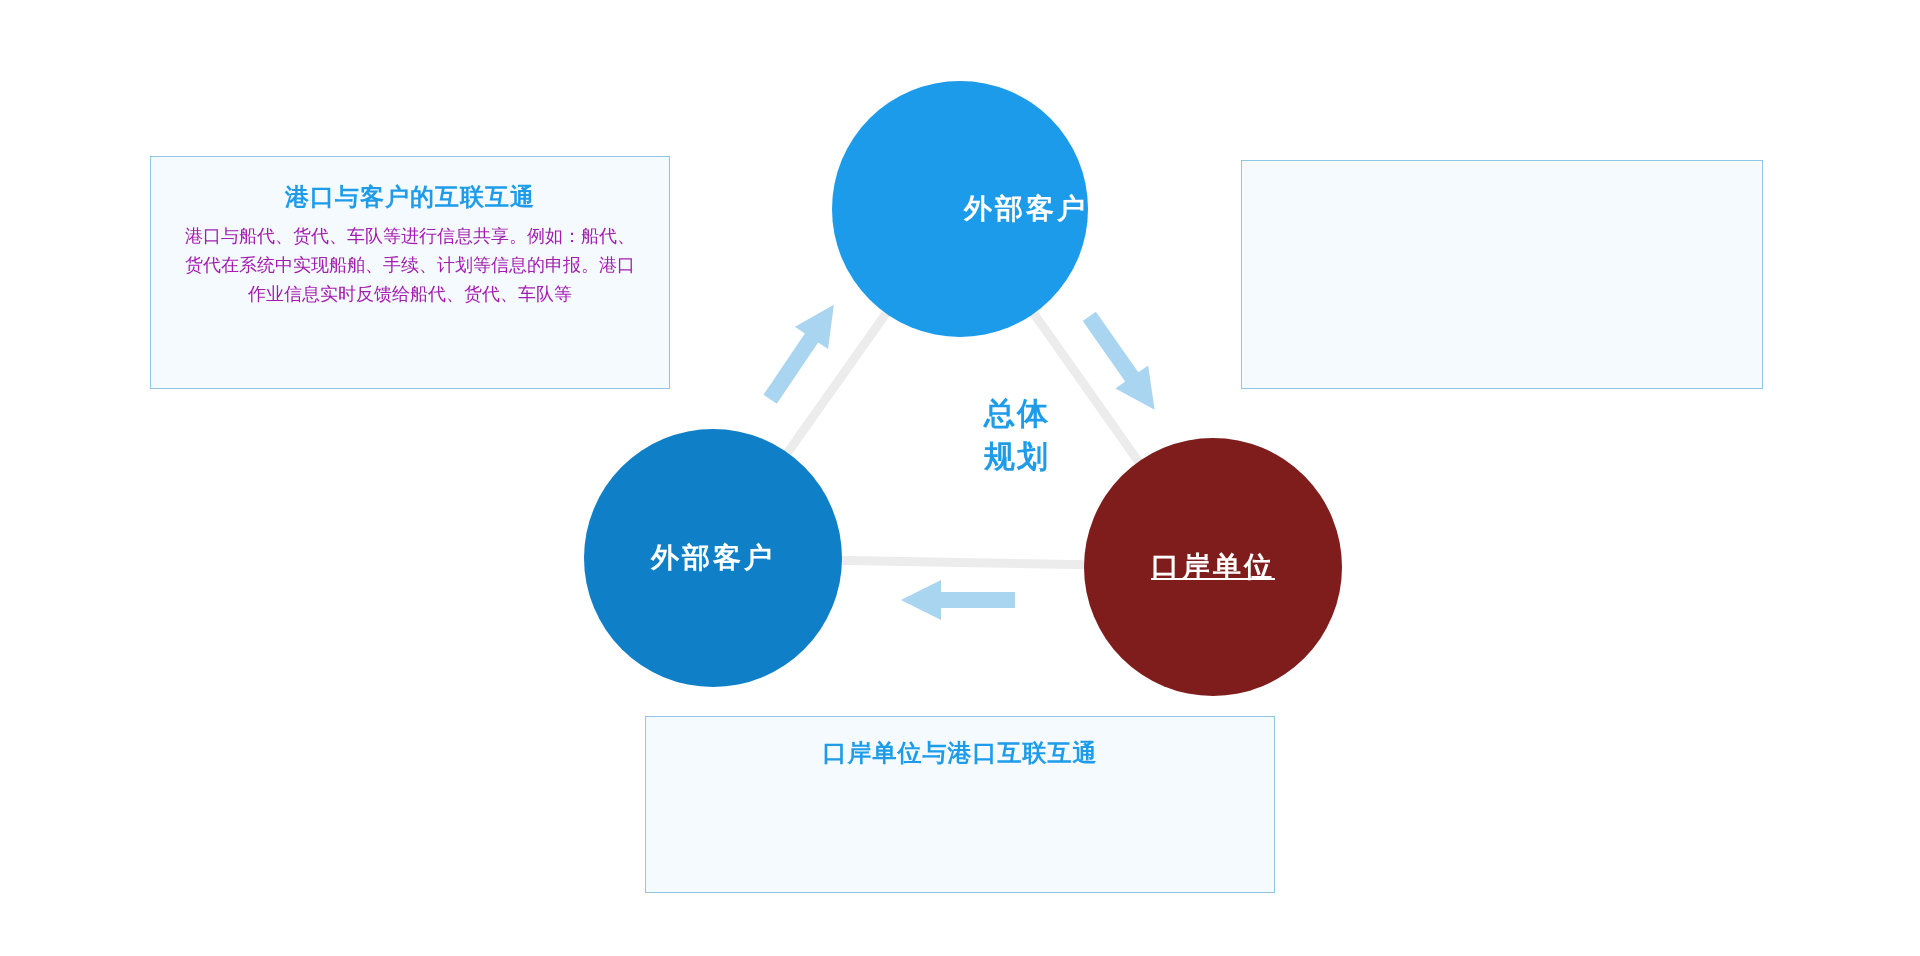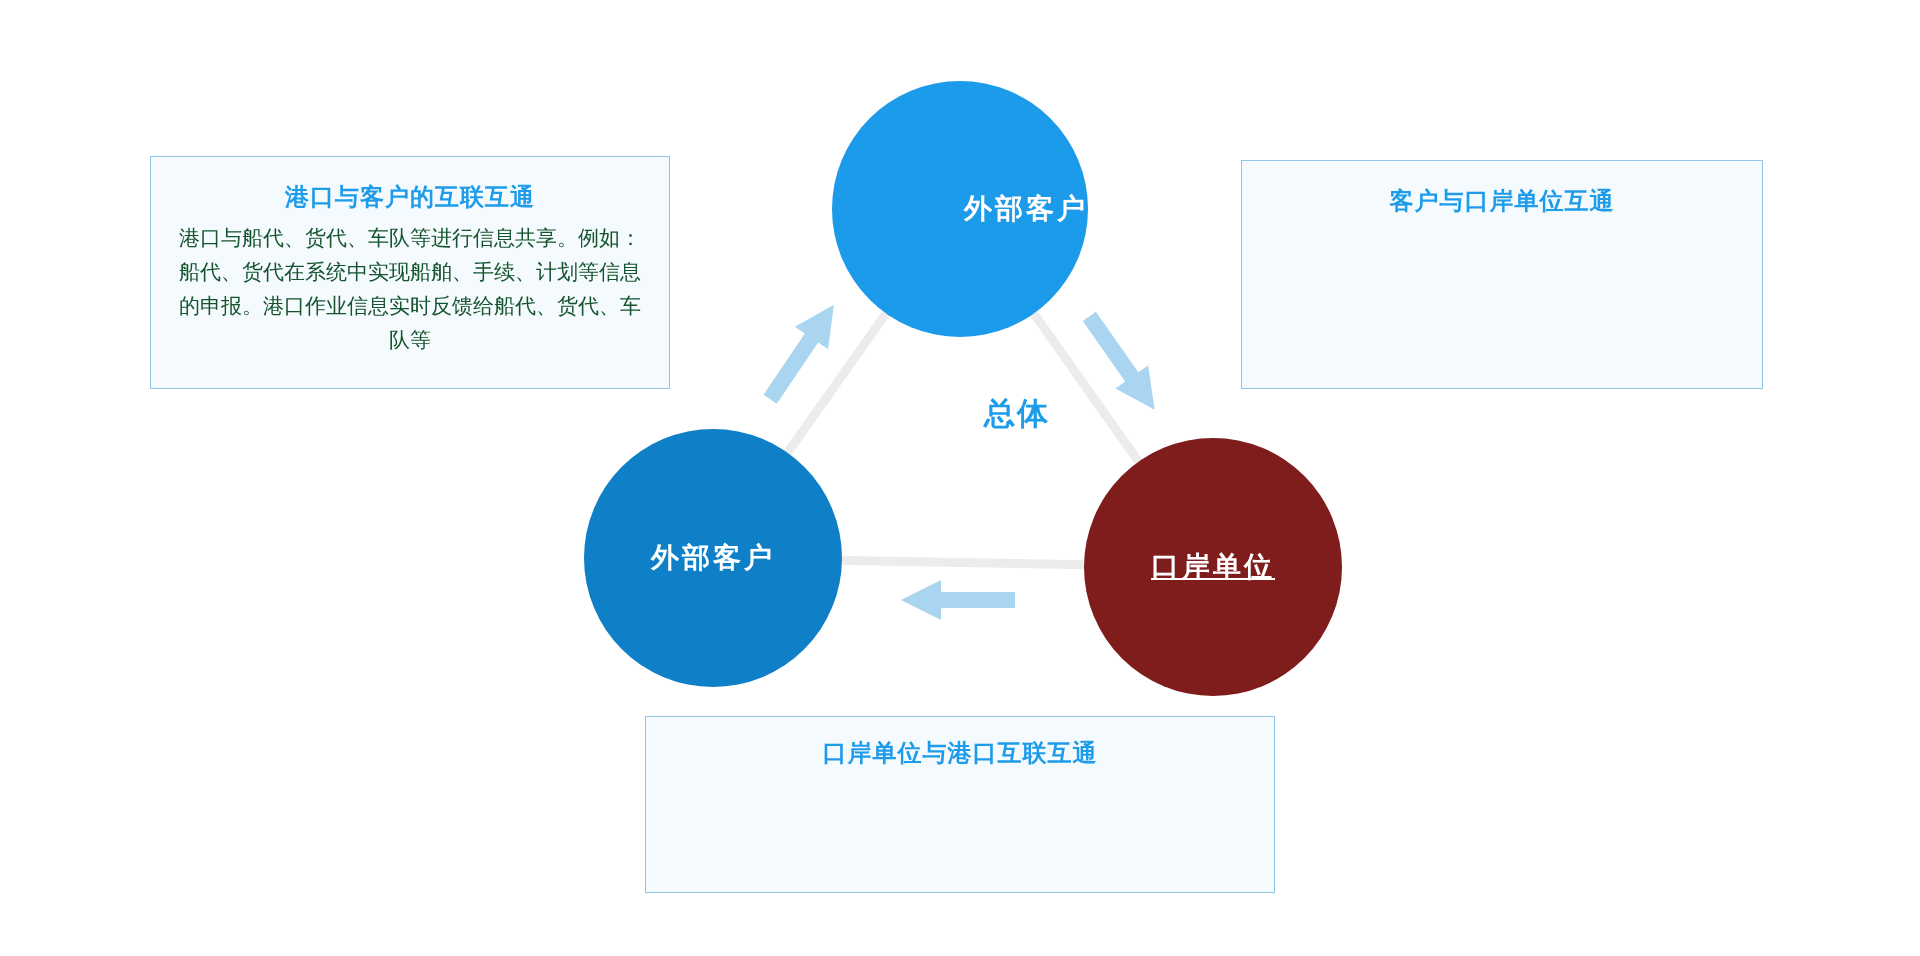--- a/index.html
+++ b/index.html
@@ -68,22 +68,22 @@
   .box-right  { left: 1241px; top: 160px; width: 522px; height: 229px; }
   .box-bottom { left: 645px;  top: 716px; width: 630px; height: 177px; padding: 20px 40px; }
   .box-title {
     color: var(--accent-blue, #1e9ce9);
     font-weight: bold;
     font-size: 24px;
     margin-bottom: 8px;
     letter-spacing: 1px;
   }
   .box-body {
-    color: #14532d;
-    font-size: 21px;
+    color: #a21caf;
+    font-size: 18px;
     line-height: 1.62;
   }
 </style>
 </head>
 <body>
 
 <div class="canvas">
 
   <svg class="links" width="1920" height="956" viewBox="0 0 1920 956">
     <line class="edge" x1="713" y1="558" x2="960" y2="209"></line>
@@ -101,28 +101,28 @@
   <div class="node node-left" style="background-color: rgb(15, 128, 199);">
     <span>外部客户</span>
   </div>
 
   <div class="node node-right" style="background-color: #7f1d1d; text-decoration: underline;">
     <span>口岸单位</span>
   </div>
 
   <div class="center-label">
     <div>总体</div>
+    <div>规划</div>
   </div>
 
   <div class="info-box box-left">
     <div class="box-title">港口与客户的互联互通</div>
     <div class="box-body">港口与船代、货代、车队等进行信息共享。例如：船代、货代在系统中实现船舶、手续、计划等信息的申报。港口作业信息实时反馈给船代、货代、车队等</div>
   </div>
 
   <div class="info-box box-right">
-    <div class="box-title">客户与口岸单位互通</div>
   </div>
 
   <div class="info-box box-bottom">
     <div class="box-title">口岸单位与港口互联互通</div>
   </div>
 
 </div>
 
 </body></html>

